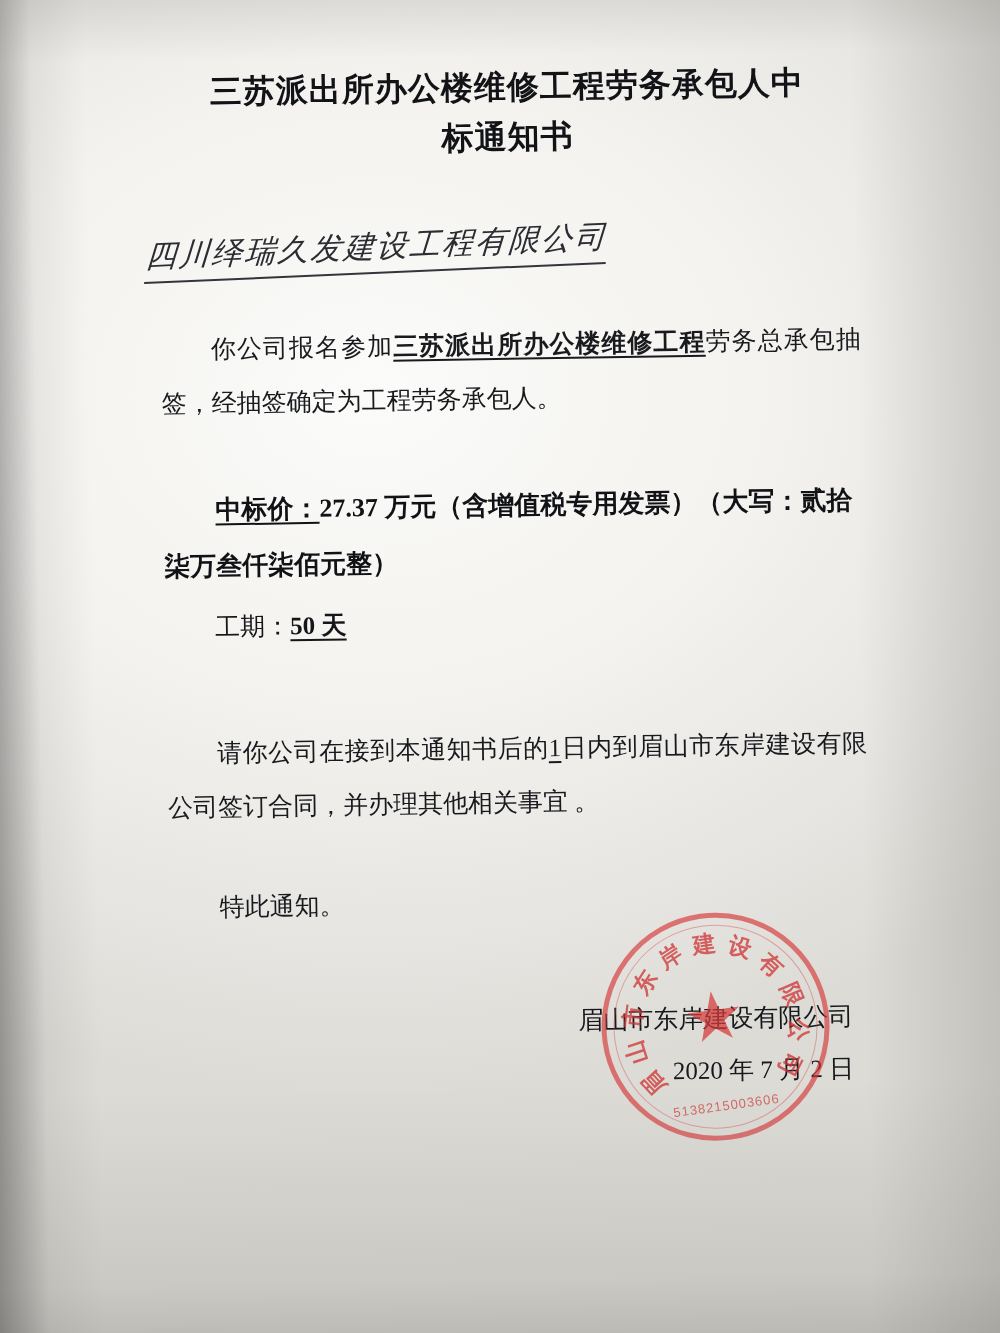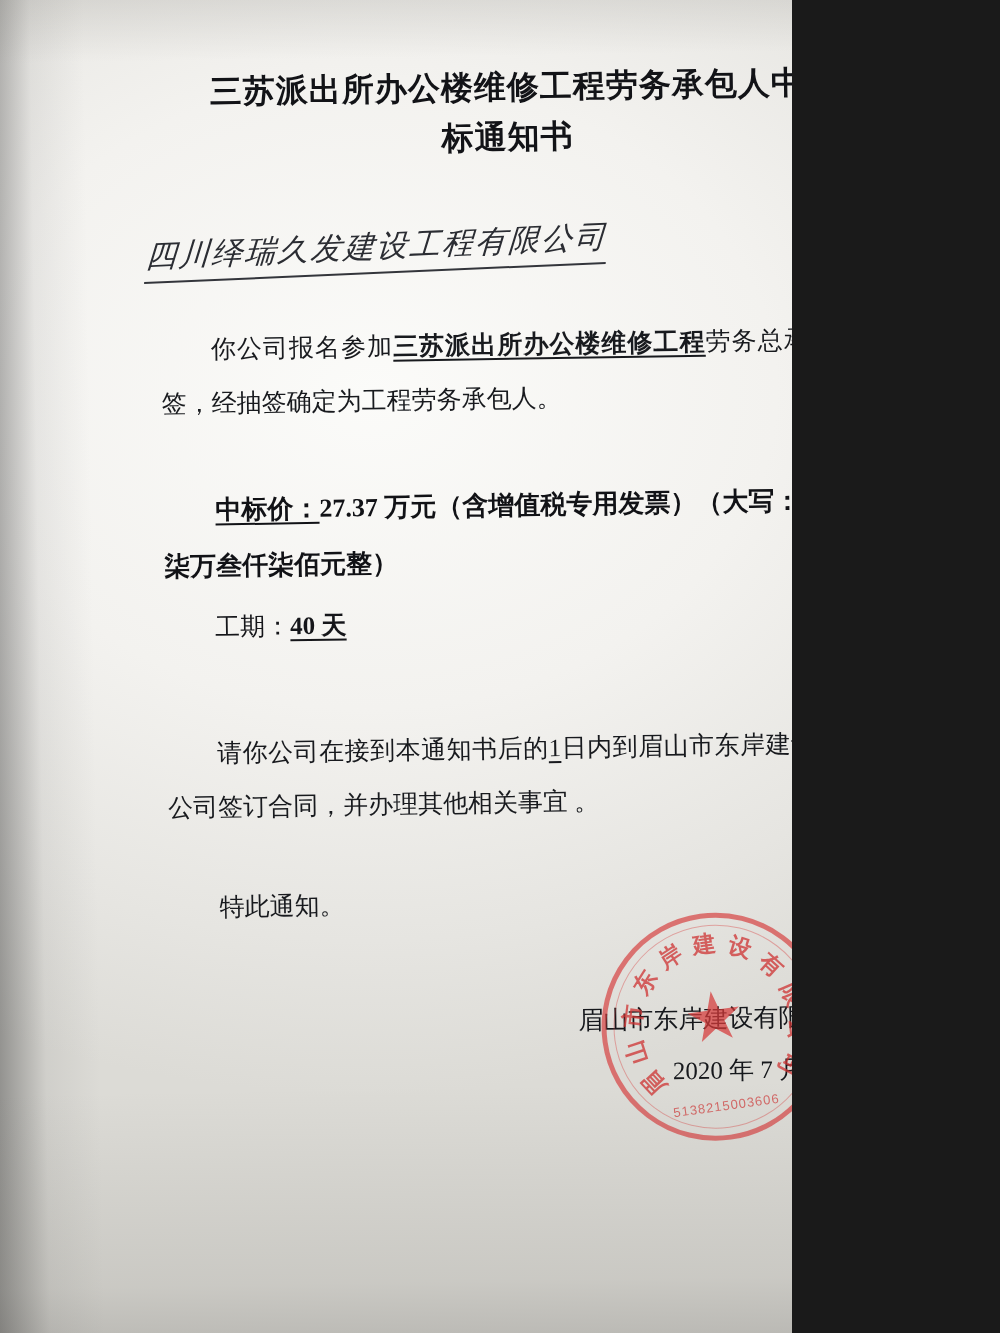--- a/index.html
+++ b/index.html
@@ -2,21 +2,21 @@
 <html><head>
 <meta charset="utf-8">
 <style>
   html, body {
     margin: 0;
     padding: 0;
     background: #1a1a1a;
   }
   .page {
     position: relative;
-    width: 792px;
+    width: 1000px;
     height: 1333px;
     overflow: hidden;
     background: #0d0d0d;
     font-family: "Liberation Serif", serif;
   }
 
   
   .paper {
     position: absolute;
     left: -26px;
@@ -196,21 +196,21 @@
 
       <div class="para">
         <span>你公司报名参加</span><span class="u b">三苏派出所办公楼维修工程</span><span>劳务总承包抽签，经抽签确定为工程劳务承包人。</span>
       </div>
 
       <div class="bid-line">
         <span class="u">中标价：</span><span>27.37 万元（含增值税专用发票）（大写：贰拾柒万叁仟柒佰元整）</span>
       </div>
 
       <div class="term-line">
-        <span>工期：</span><span class="u b">40 天</span>
+        <span>工期：</span><span class="u b">50 天</span>
       </div>
 
       <div class="para notice-line">
         <span>请你公司在接到本通知书后的</span><span class="u">1</span><span>日内到眉山市东岸建设有限公司签订合同，并办理其他相关事宜 。</span>
       </div>
 
       <div class="para">特此通知。</div>
 
       <div class="signature">
         <div>眉山市东岸建设有限公司</div>

